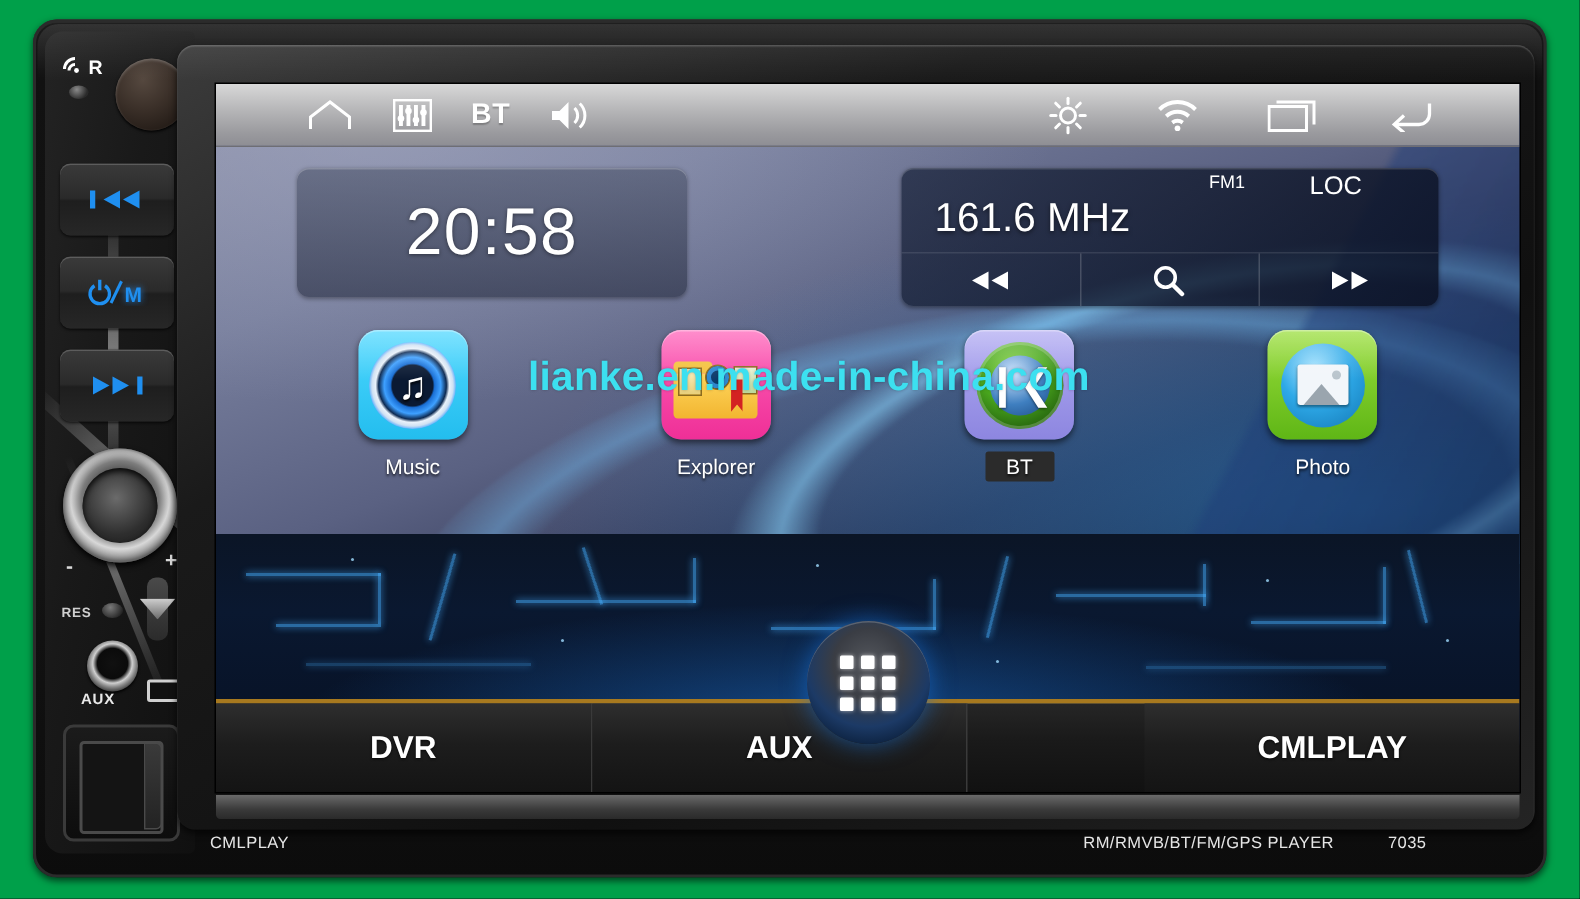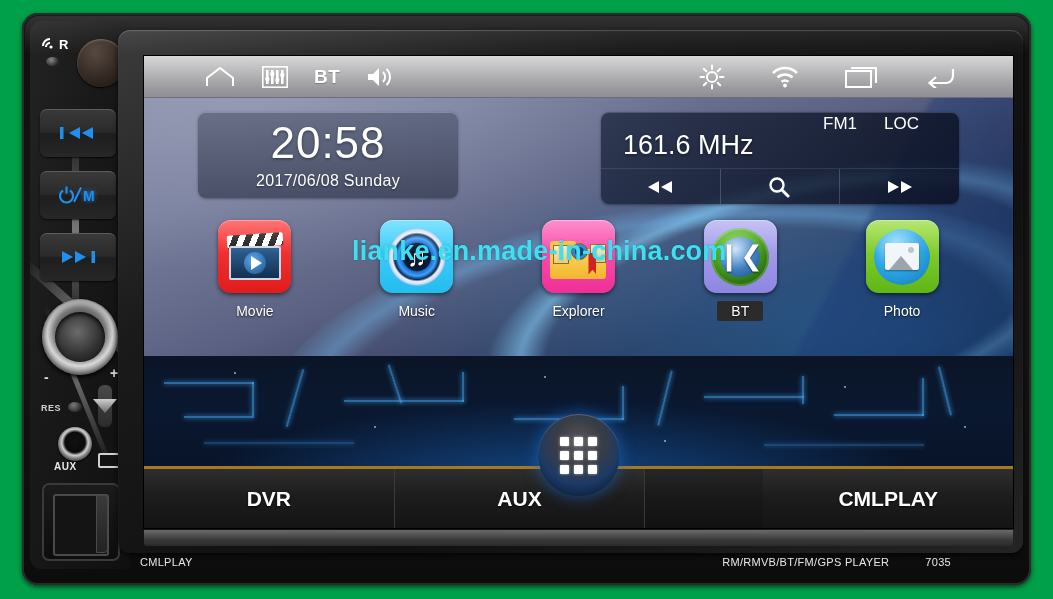--- a/index.html
+++ b/index.html
@@ -241,22 +241,22 @@
     border-radius:8px;
     background:linear-gradient(130deg,rgba(24,34,58,.72) 0%,rgba(16,24,44,.80) 55%,rgba(10,16,34,.86) 100%);
     box-shadow: inset 0 1px 0 rgba(255,255,255,.16), 0 1px 3px rgba(0,0,0,.4);
     overflow:hidden;
   }
   .radio-top{ position:relative; height:56px; }
   #radio-freq{
     position:absolute; left:22px; top:18px; color:#fff; font-size:27px;
     font-weight:300; text-shadow:0 1px 3px rgba(0,0,0,.5);
   }
-  #radio-band{ position:absolute; left:222px; top:2px; color:#fff; font-size:17px; }
-  #radio-loc { position:absolute; left:283px; top:2px; color:#fff; font-size:17px; }
+  #radio-band{ position:absolute; left:205px; top:2px; color:#fff; font-size:12px; }
+  #radio-loc { position:absolute; left:272px; top:2px; color:#fff; font-size:17px; }
   .radio-btns{
     position:absolute; left:0; bottom:0; width:100%; height:36px;
     display:flex; border-top:1px solid rgba(255,255,255,.10);
   }
   .radio-btn{
     flex:1; display:flex; align-items:center; justify-content:center;
     color:#fff; position:relative;
   }
   .radio-btn + .radio-btn{ border-left:1px solid rgba(255,255,255,.18); }
 
@@ -555,21 +555,20 @@
               <svg width="30" height="22" viewBox="0 0 30 22">
                 <path d="M28 3 L28 10 A7 7 0 0 1 21 17 L5 17" fill="none" stroke="#fff" stroke-width="2.2"></path>
                 <path d="M11 11 L4.5 17 L11 22.5" fill="none" stroke="#fff" stroke-width="2.2"></path>
               </svg>
             </div>
           </div>
         </div>
 
         <div id="clock-widget">
           <div id="clock-time">20:58</div>
-          <div id="clock-date">2017/06/08  Sunday</div>
         </div>
 
         <div id="radio-widget">
           <div class="radio-top">
             <div id="radio-band">FM1</div>
             <div id="radio-loc">LOC</div>
             <div id="radio-freq">161.6  MHz</div>
           </div>
           <div class="radio-btns">
             <div class="radio-btn">
@@ -589,33 +588,20 @@
                 <path d="M4 2 L4 14 L15 8 Z" fill="#fff"></path>
                 <path d="M17 2 L17 14 L28 8 Z" fill="#fff"></path>
               </svg>
             </div>
           </div>
         </div>
 
         <div id="app-row">
 
 
-          <div class="app">
-            <div class="app-tile" style="background:linear-gradient(180deg,#ff4040,#e01b1b);">
-              <div class="ic-movie">
-                <div class="board"></div>
-                <div class="body">
-                    <div class="playcircle">
-                      <div class="play"></div>
-                    </div>
-                  </div>
-              </div>
-            </div>
-            <div class="app-label">Movie</div>
-          </div>
 
           <div class="app">
             <div class="app-tile" style="background:linear-gradient(180deg,#4fd8ff,#23bdee);">
               <div class="ic-music">
                   <span class="note">♫</span>
                 </div>
             </div>
             <div class="app-label">Music</div>
           </div>
 

